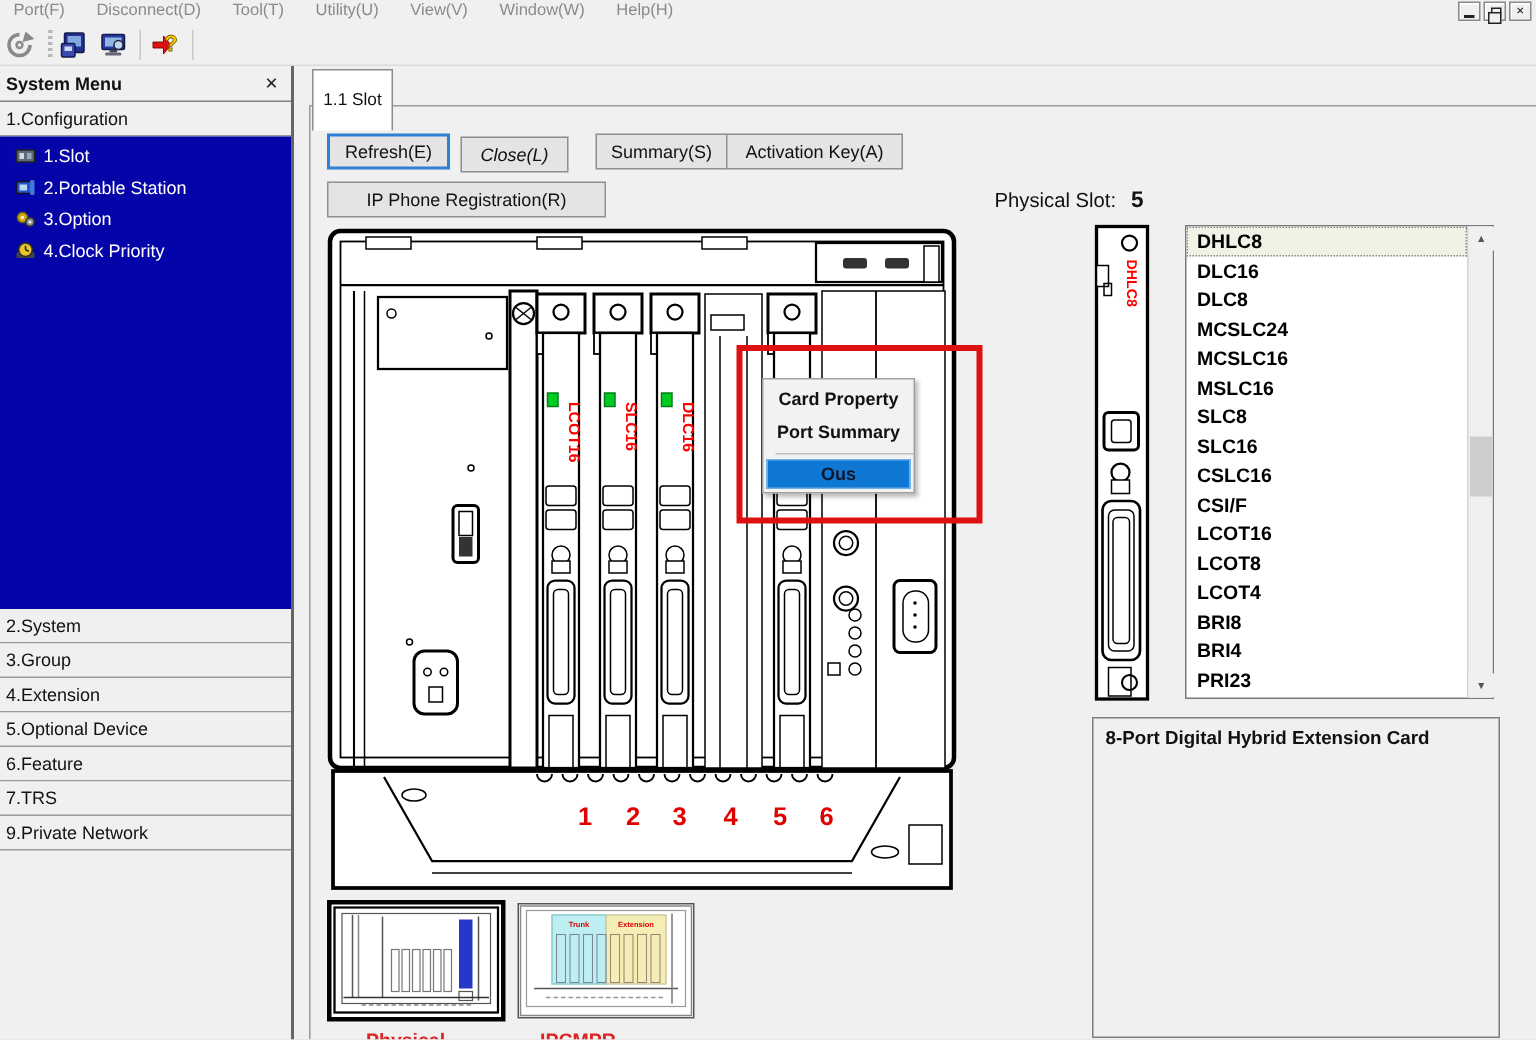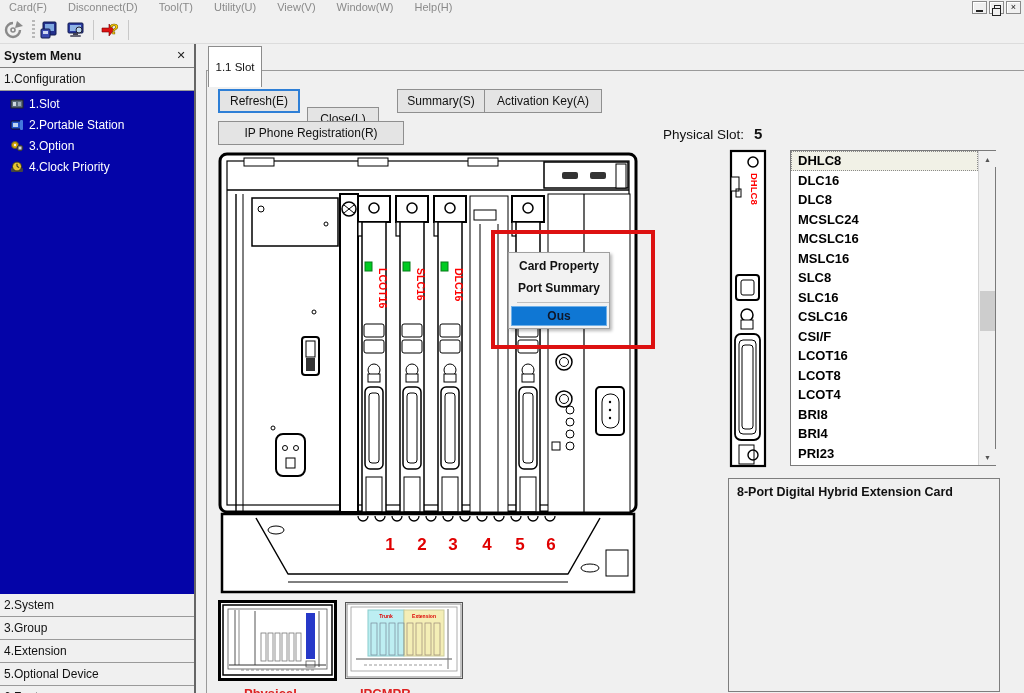--- a/index.html
+++ b/index.html
@@ -30,21 +30,21 @@
 
   
   .sidebar { position:absolute; left:0; top:44px; width:196px; height:680px; background:#f0f0f0;
              border-right:2px solid #666; font-size:12px; }
   .sb-title { height:24px; border-bottom:1px solid #808080; display:flex; align-items:center;
               padding:0 6px 0 4px; font-weight:bold; color:#111; background:#f0f0f0; }
   .sb-title .spacer { flex:1; }
   .sb-close { font-size:11px; color:#222; width:14px; text-align:center; font-weight:normal; }
   .sb-header { height:23px; line-height:22px; padding-left:4px; color:#111; background:#f0f0f0;
                border-bottom:1px solid #9a9a9a; }
-  .sb-blue { height:503px; background:#0404a8; padding-top:2px; }
+  .sb-blue { height:315px; background:#0404a8; padding-top:2px; }
   .sb-item { height:21px; display:flex; align-items:center; gap:5px; padding-left:10px; color:#fff; }
   .sb-item svg { flex:0 0 auto; }
 
   
   .tabrow { position:absolute; left:206px; top:44px; width:818px; height:26px; background:#f0f0f0; }
   .content-panel { position:absolute; left:206px; top:70px; width:818px; height:623px; background:#f0f0f0;
                    border-top:1px solid #9a9a9a; border-left:1px solid #9a9a9a; }
   .tab { position:absolute; left:208px; top:46px; width:54px; height:41px; background:#fff;
          border:1px solid #8c8c8c; border-bottom:none; z-index:3; font-size:11.5px; color:#111;
          display:flex; align-items:center; justify-content:center; }
@@ -99,21 +99,21 @@
   .cap1 { left:244px; } .cap2 { left:360px; }
 
   svg text { font-family:"Liberation Sans", sans-serif; }
 </style>
 </head>
 <body>
 
 <div class="app">
 
   <div class="menubar">
-    <span class="mitem">Card(F)</span>
+    <span class="mitem">Port(F)</span>
     <span class="mitem">Disconnect(D)</span>
     <span class="mitem">Tool(T)</span>
     <span class="mitem">Utility(U)</span>
     <span class="mitem">View(V)</span>
     <span class="mitem">Window(W)</span>
     <span class="mitem">Help(H)</span>
     <span class="winctl">
       <span class="winbtn">
           <span class="min-shape"></span>
         </span>
@@ -211,21 +211,21 @@
     <div class="sb-header">6.Feature</div>
     <div class="sb-header">7.TRS</div>
     <div class="sb-header">9.Private Network</div>
   </div>
 
   <div class="tabrow"></div>
   <div class="content-panel"></div>
   <div class="tab">1.1 Slot</div>
 
   <button class="btn focused" style="left:218px; top:89px; width:82px;">Refresh(E)</button>
-  <button class="btn" style="left:307px; top:107px; width:72px;">Close(L)</button>
+  <button class="btn" style="left:307px; top:91px; width:72px;font-style:italic;">Close(L)</button>
   <button class="btn" style="left:397px; top:89px; width:88px;">Summary(S)</button>
   <button class="btn" style="left:484px; top:89px; width:118px;">Activation Key(A)</button>
   <button class="btn" style="left:218px; top:121px; width:186px;">IP Phone Registration(R)</button>
 
   <div class="phys">
     <span class="plabel">Physical Slot:</span>
     <span class="pvalue">5</span>
   </div>
 
   <svg class="cabinet" viewBox="0 0 420 445">

